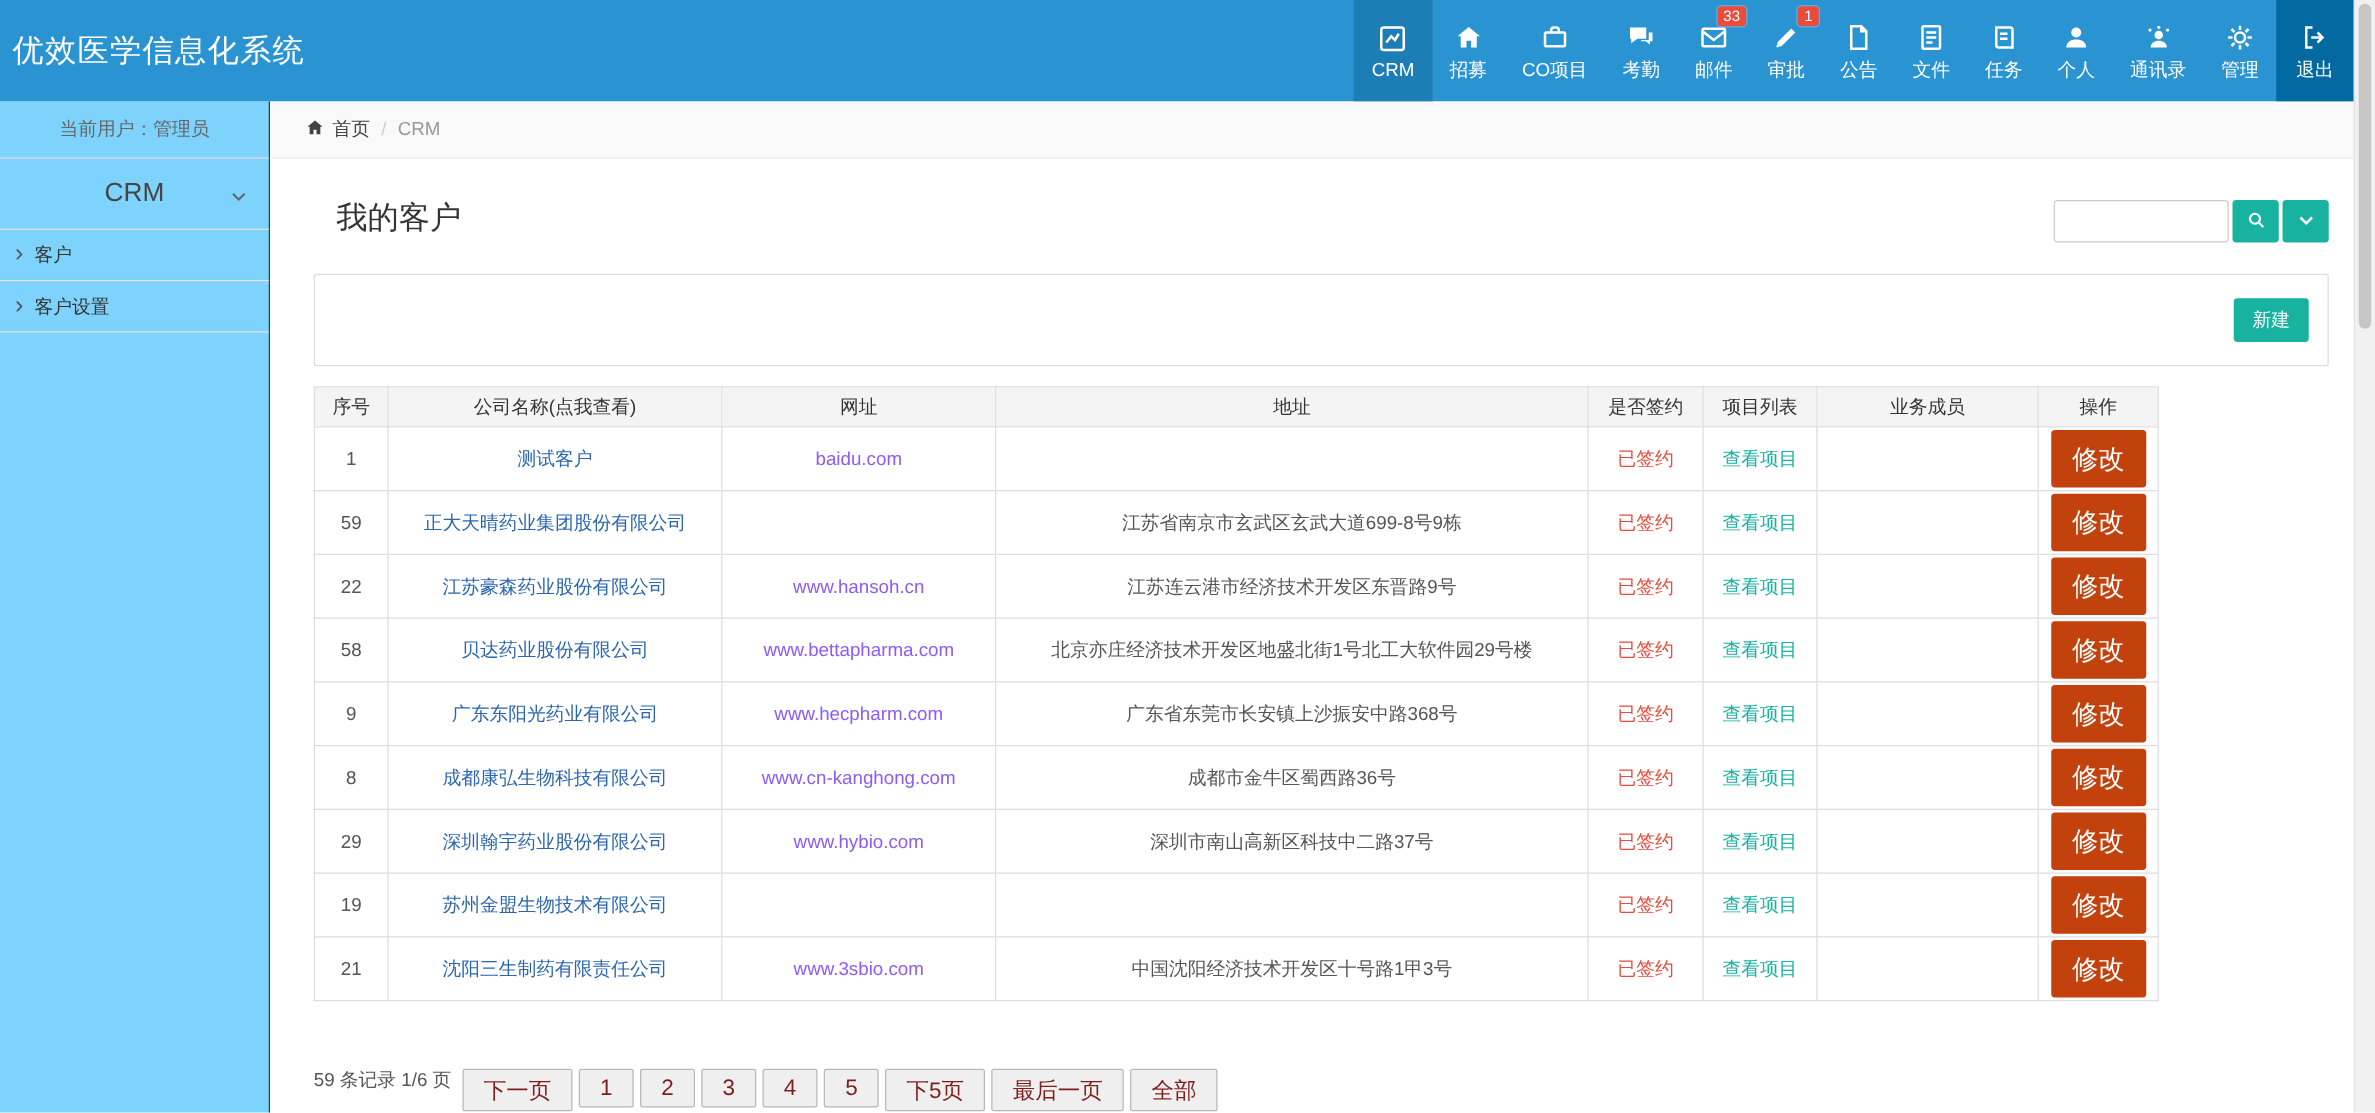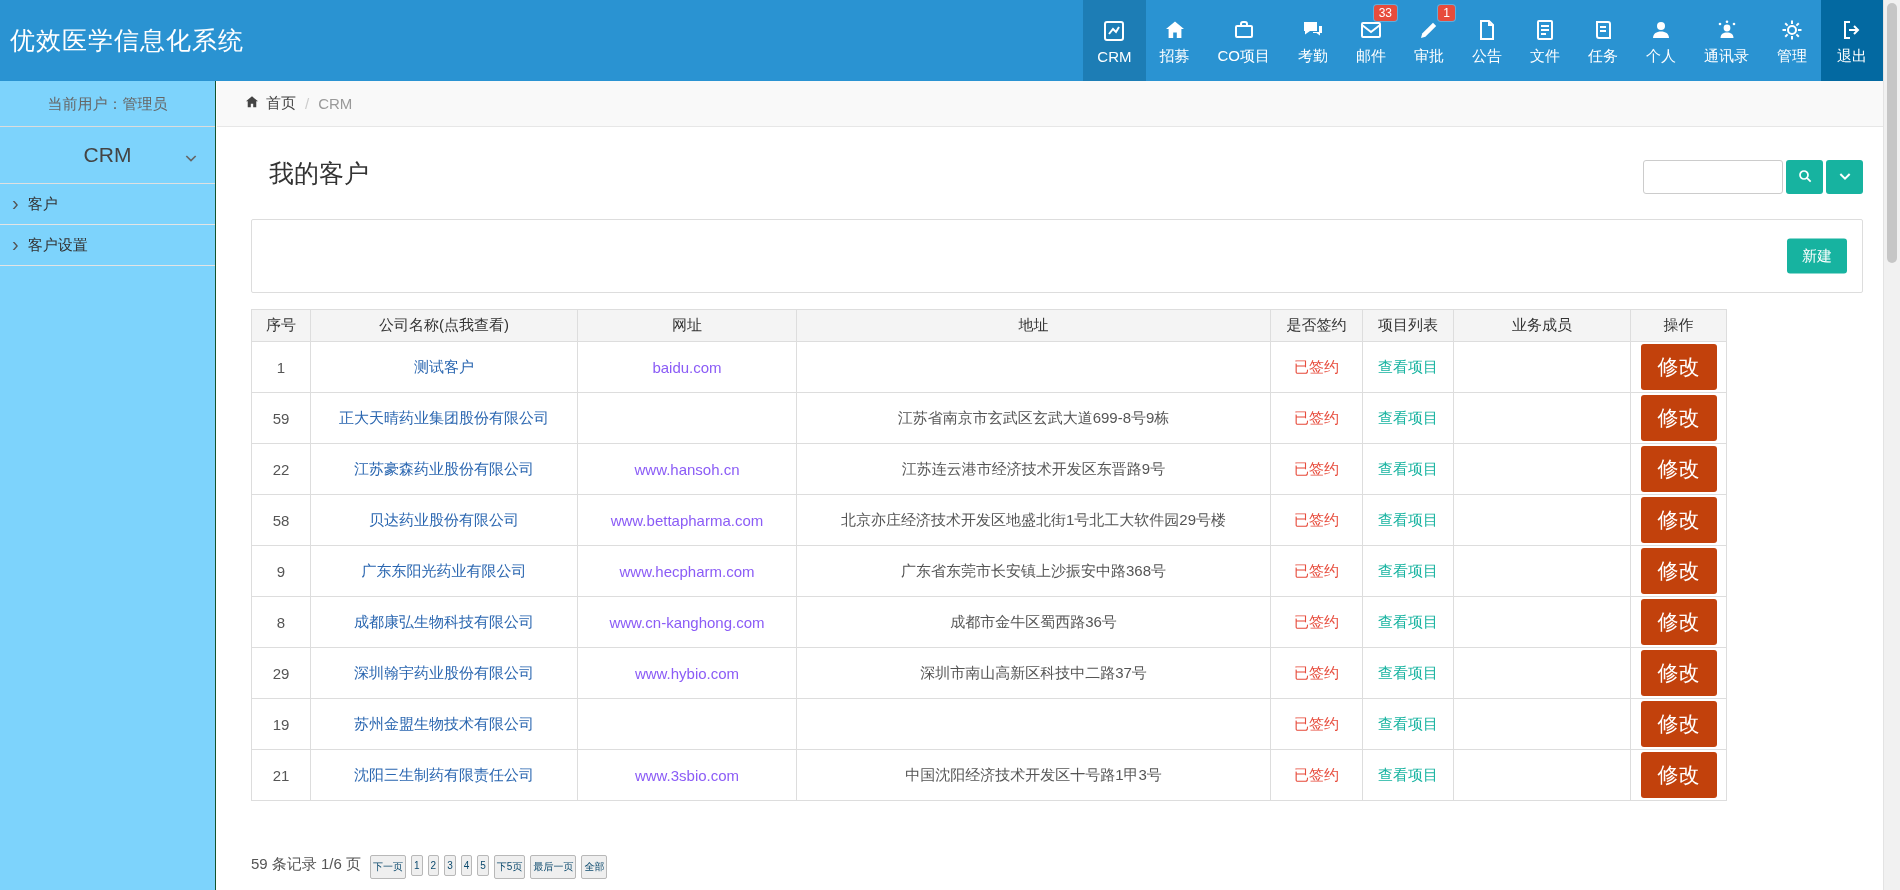--- a/index.html
+++ b/index.html
@@ -78,22 +78,22 @@
   a.site-link { color:#8b5cf6; text-decoration:none; cursor:pointer; }
   .signed { color:#e74c3c; }
   a.proj-link { color:#17b3a0; text-decoration:none; cursor:pointer; }
   .edit-btn { background:#c2410c; color:#fff; border:none; border-radius:3px;
     padding:9px 17px; font-size:21px; cursor:pointer; }
 
   
   .pagination { position:absolute; left:34px; top:728px; display:flex; align-items:flex-start;
     gap:5px; font-size:15px; color:#555; }
   .page-summary { margin-right:4px; white-space:nowrap; }
-  .page-btn { border:1px solid #b8b8b8; background:#efefef; color:#0c4a6e; font-size:10px;
-    padding:4px 2px; border-radius:2px; cursor:pointer; white-space:nowrap;
+  .page-btn { border:1px solid #b8b8b8; background:#efefef; color:#7f1d1d; font-size:18px;
+    padding:4px 16px; border-radius:2px; cursor:pointer; white-space:nowrap;
     font-family:"Liberation Sans","DejaVu Sans",sans-serif; }
 </style>
 </head>
 <body>
 
 <header class="topbar">
   <div class="app-title">优效医学信息化系统</div>
   <nav class="nav">
 
     <div class="nav-item active">

